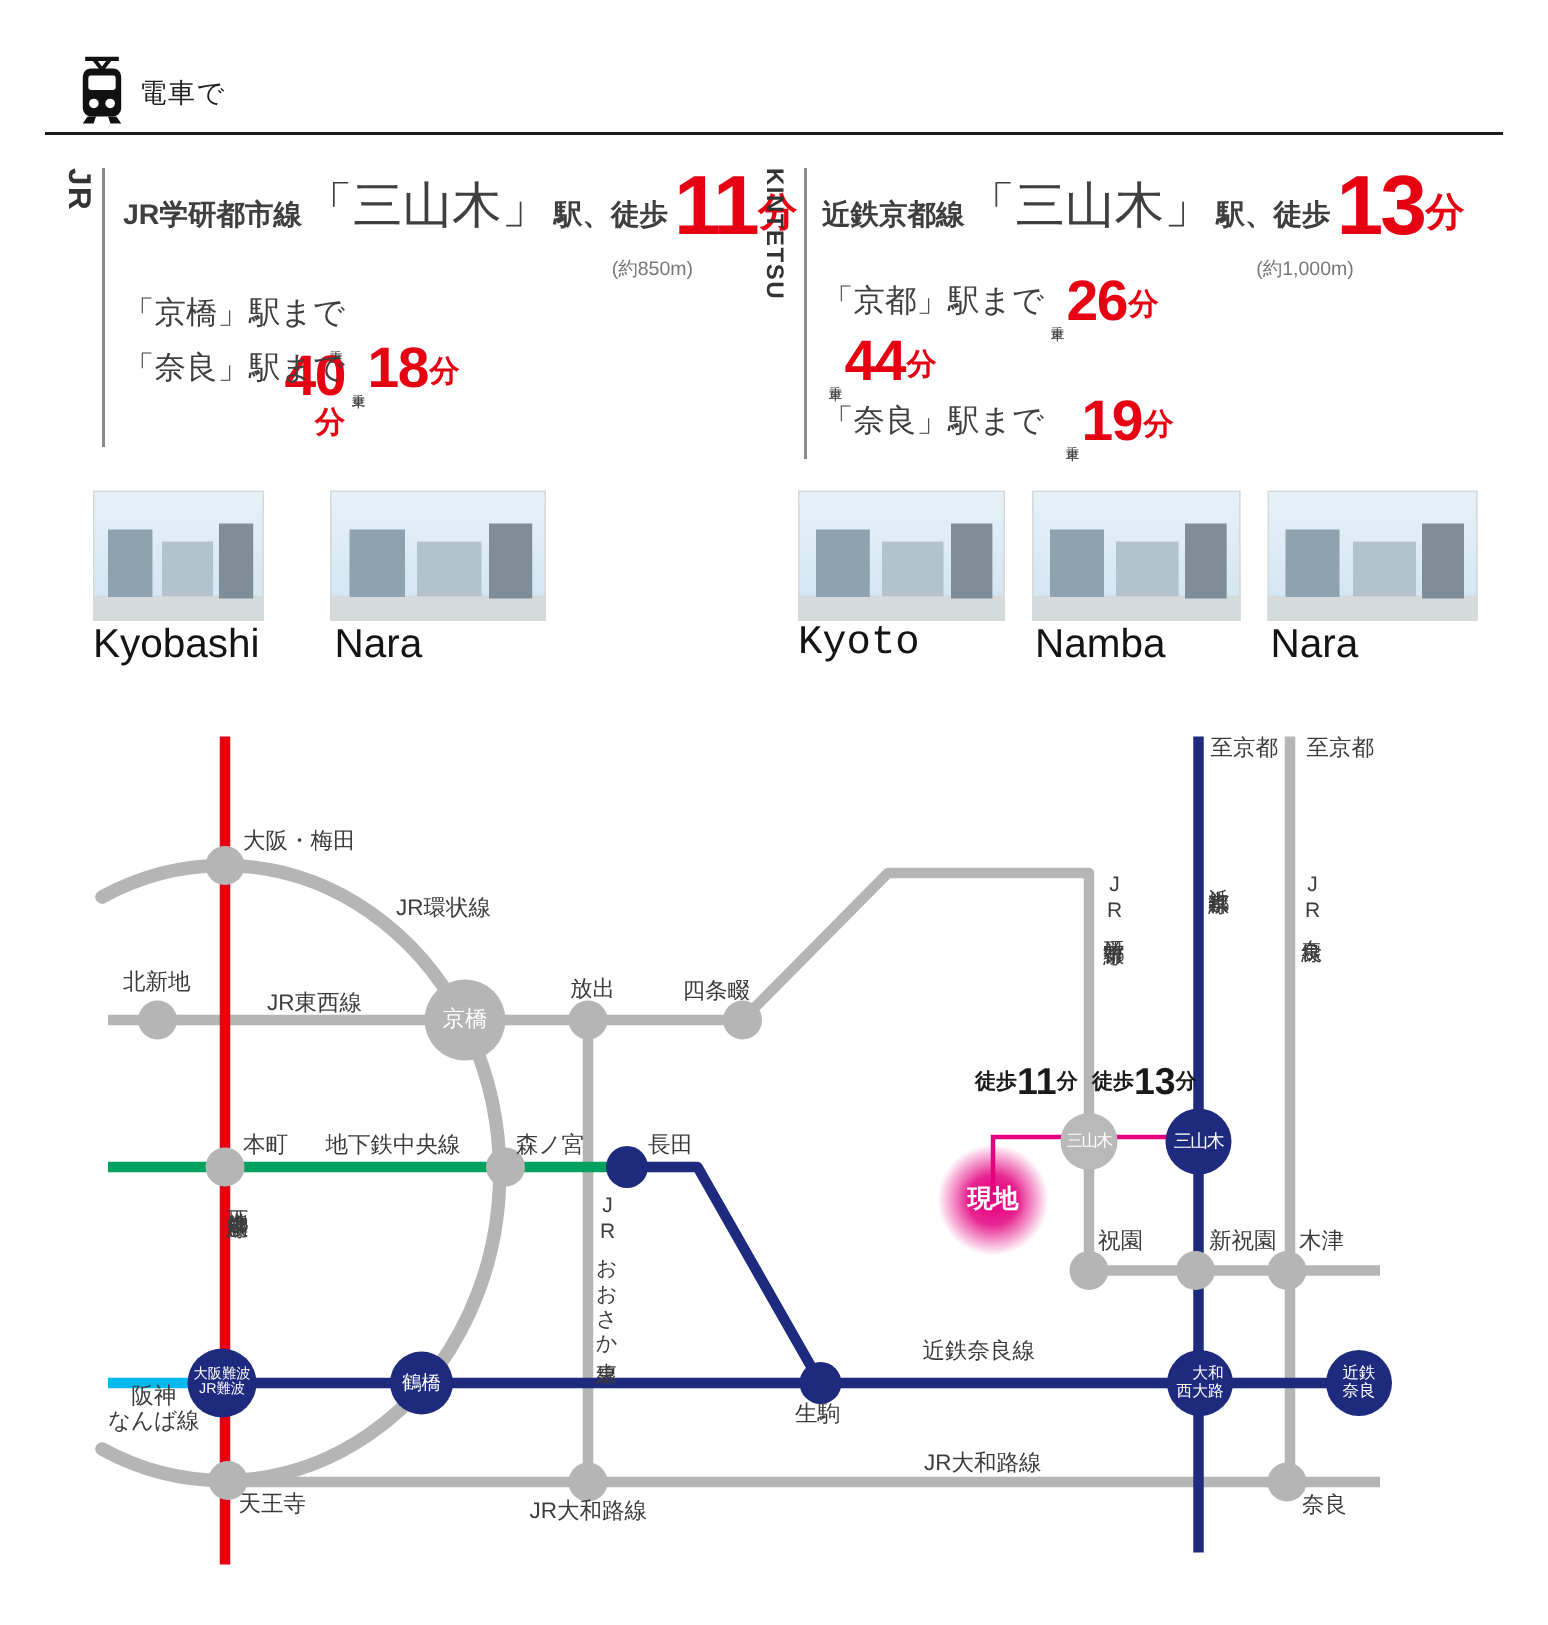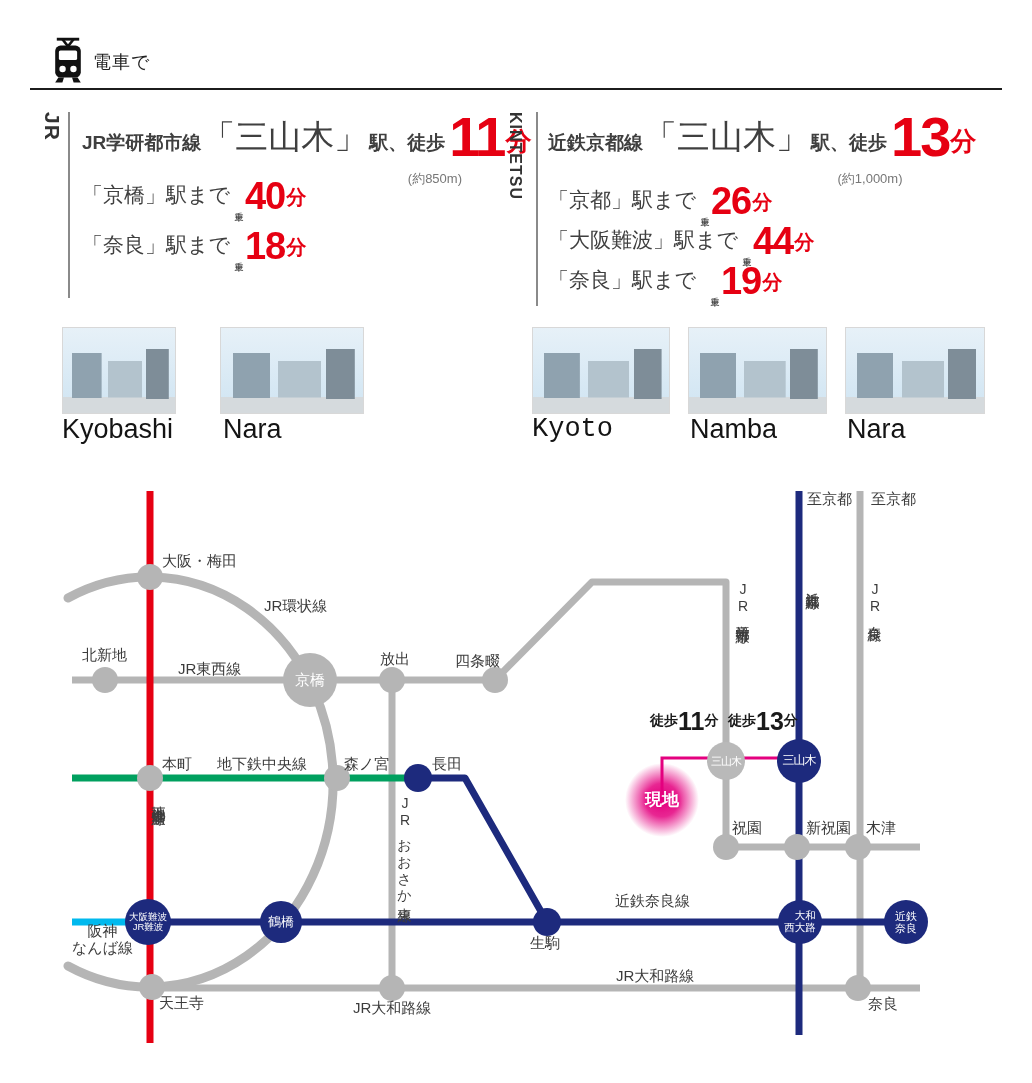--- a/index.html
+++ b/index.html
@@ -73,21 +73,21 @@
   <div class="abs vtag" id="jr-tag">JR</div>
   <div class="abs vdivider" id="jr-divider"></div>
   <div class="abs access-line" style="left:82px;top:112px;">
     <span class="line-name">JR学研都市線</span>
     <span class="station-big">「三山木」</span>
     <span class="walk-suffix">駅、徒歩</span>
     <span class="big-num">11</span>
     <span class="big-unit">分</span>
   </div>
   <div class="abs distance-note" style="left:366px;top:170px;width:96px;text-align:right;">(約850m)</div>
-  <div class="abs route-row" style="left:82px;top:179px;">
+  <div class="abs route-row" style="left:82px;top:194px;flex-direction:column;">
     <span class="route-dest">「京橋」駅まで</span>
     <span class="ride">乗車</span>
     <span class="mid-num">40</span>
     <span class="mid-unit">分</span>
   </div>
   <div class="abs route-row" style="left:82px;top:229px;">
     <span class="route-dest">「奈良」駅まで</span>
     <span class="ride">乗車</span>
     <span class="mid-num">18</span>
     <span class="mid-unit">分</span>
@@ -103,21 +103,20 @@
     <span class="big-unit">分</span>
   </div>
   <div class="abs distance-note" style="left:822px;top:170px;width:96px;text-align:center;">(約1,000m)</div>
   <div class="abs route-row" style="left:548px;top:184px;">
     <span class="route-dest">「京都」駅まで</span>
     <span class="ride">乗車</span>
     <span class="mid-num">26</span>
     <span class="mid-unit">分</span>
   </div>
   <div class="abs route-row" style="left:548px;top:224px;">
-    <span class="route-dest">「大阪難波」駅まで</span>
     <span class="ride">乗車</span>
     <span class="mid-num">44</span>
     <span class="mid-unit">分</span>
   </div>
   <div class="abs route-row" style="left:548px;top:264px;">
     <span class="route-dest">「奈良」駅まで</span>
     <span class="ride" style="margin-left:14px;">乗車</span>
     <span class="mid-num">19</span>
     <span class="mid-unit">分</span>
   </div>

